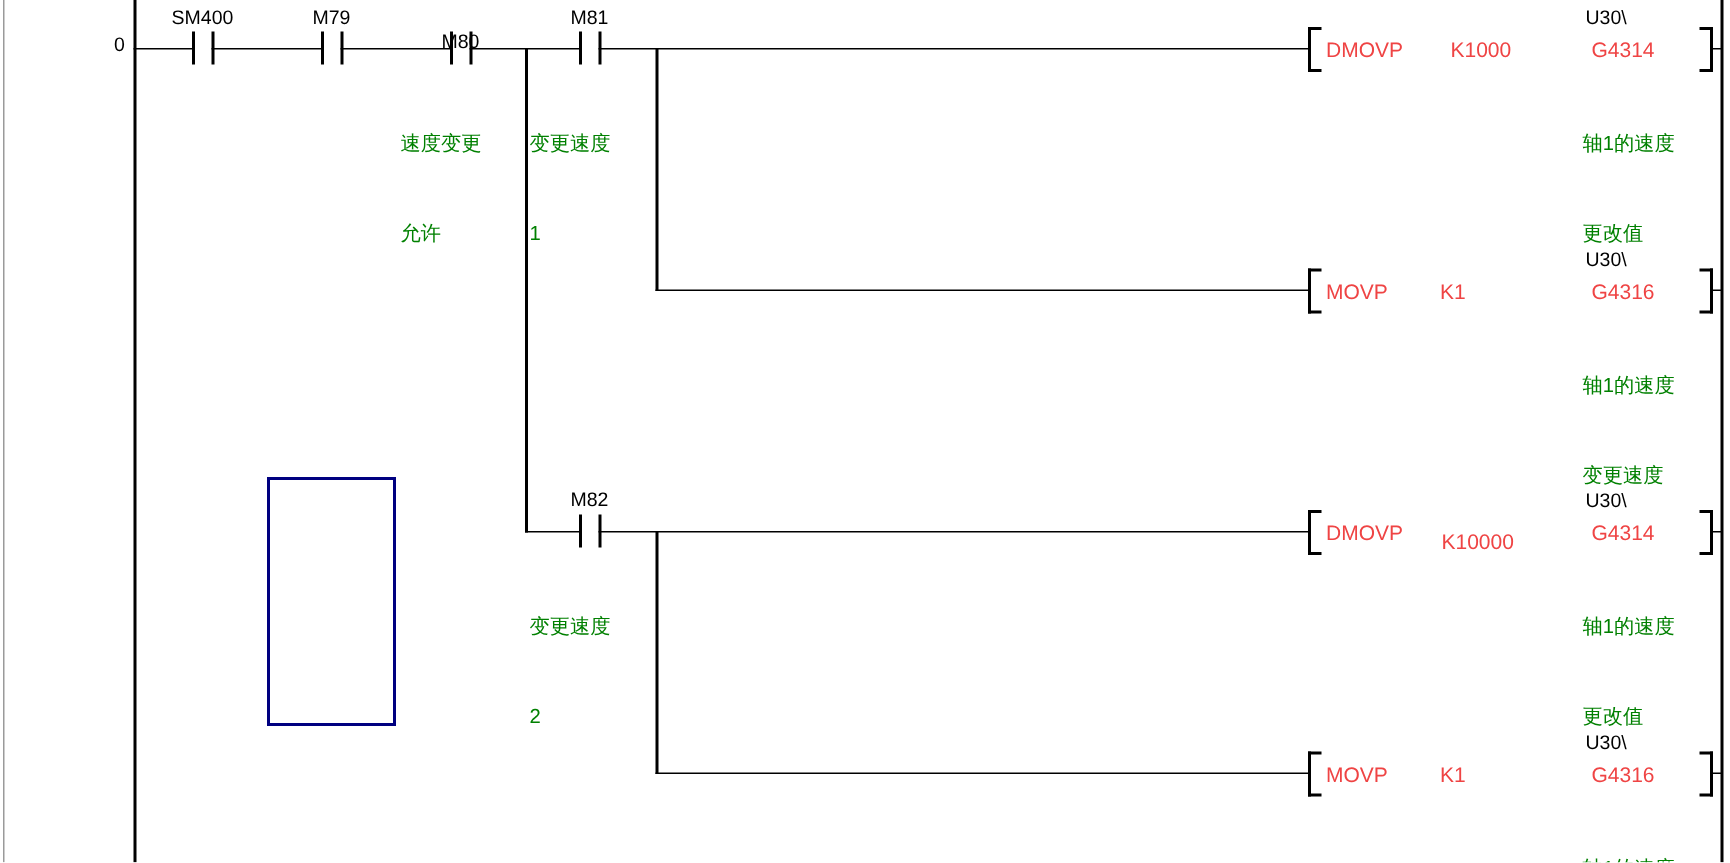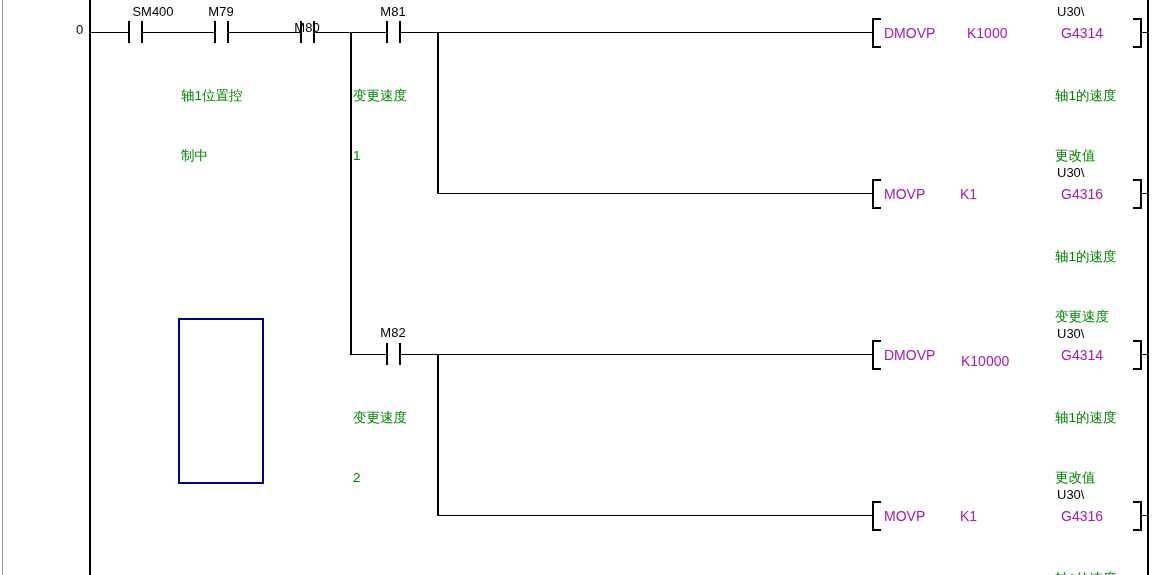--- a/index.html
+++ b/index.html
@@ -98,21 +98,21 @@
     background: #000000;
     left: 0;
   }
   .instr-bracket-left .tick.top,
   .instr-bracket-right .tick.top { top: 0; }
   .instr-bracket-left .tick.bot,
   .instr-bracket-right .tick.bot { bottom: 0; }
 
   .instr-text {
     position: absolute;
-    color: #a21caf;
+    color: #ef4444;
     font-size: 14px;
     line-height: 16px;
     white-space: nowrap;
   }
   .operand-header {
     position: absolute;
     color: #000000;
     font-size: 13px;
     line-height: 15px;
     white-space: nowrap;
@@ -136,41 +136,41 @@
   <div class="vline" style="left:89px; top:0; height:575px;"></div>
 
   <div class="vline" style="left:1147px; top:0; height:575px;"></div>
 
   <div class="hline" style="left:89px; top:32px; width:39px;"></div>
 
   <div class="contact" style="left:128px; top:21px;">
     <div class="bar left"></div>
     <div class="bar right"></div>
   </div>
-  <div class="device-label" style="left:124px; top:4px; width:58px;">SM400</div>
+  <div class="device-label" style="left:106px; top:4px; width:58px;">SM400</div>
 
   <div class="hline" style="left:141px; top:32px; width:73px;"></div>
 
   <div class="contact" style="left:214px; top:21px;">
     <div class="bar left"></div>
     <div class="bar right"></div>
   </div>
   <div class="device-label" style="left:192px; top:4px; width:58px;">M79</div>
-  <div class="comment" style="left:181px; top:46px;">
-    <div>轴1位置控</div>
-    <div>制中</div>
-  </div>
 
   <div class="hline" style="left:227px; top:32px; width:73px;"></div>
 
   <div class="contact" style="left:300px; top:21px;">
     <div class="bar left"></div>
     <div class="bar right"></div>
   </div>
   <div class="device-label" style="left:278px; top:20px; width:58px;">M80</div>
+  <div class="comment" style="left:267px; top:46px;">
+    <div>速度变更</div>
+    <div>允许</div>
+  </div>
 
   <div class="hline" style="left:313px; top:32px; width:73px;"></div>
 
   <div class="contact" style="left:386px; top:21px;">
     <div class="bar left"></div>
     <div class="bar right"></div>
   </div>
   <div class="device-label" style="left:364px; top:4px; width:58px;">M81</div>
   <div class="comment" style="left:353px; top:46px;">
     <div>变更速度</div>

